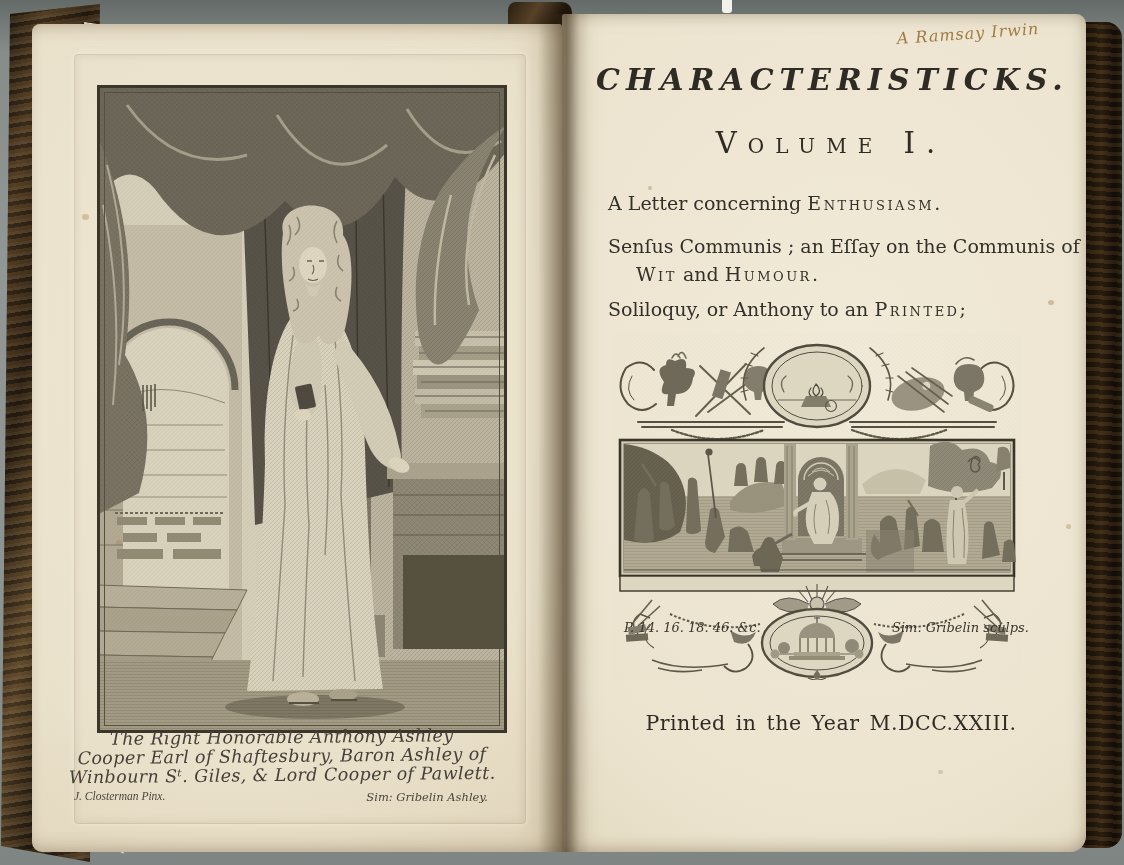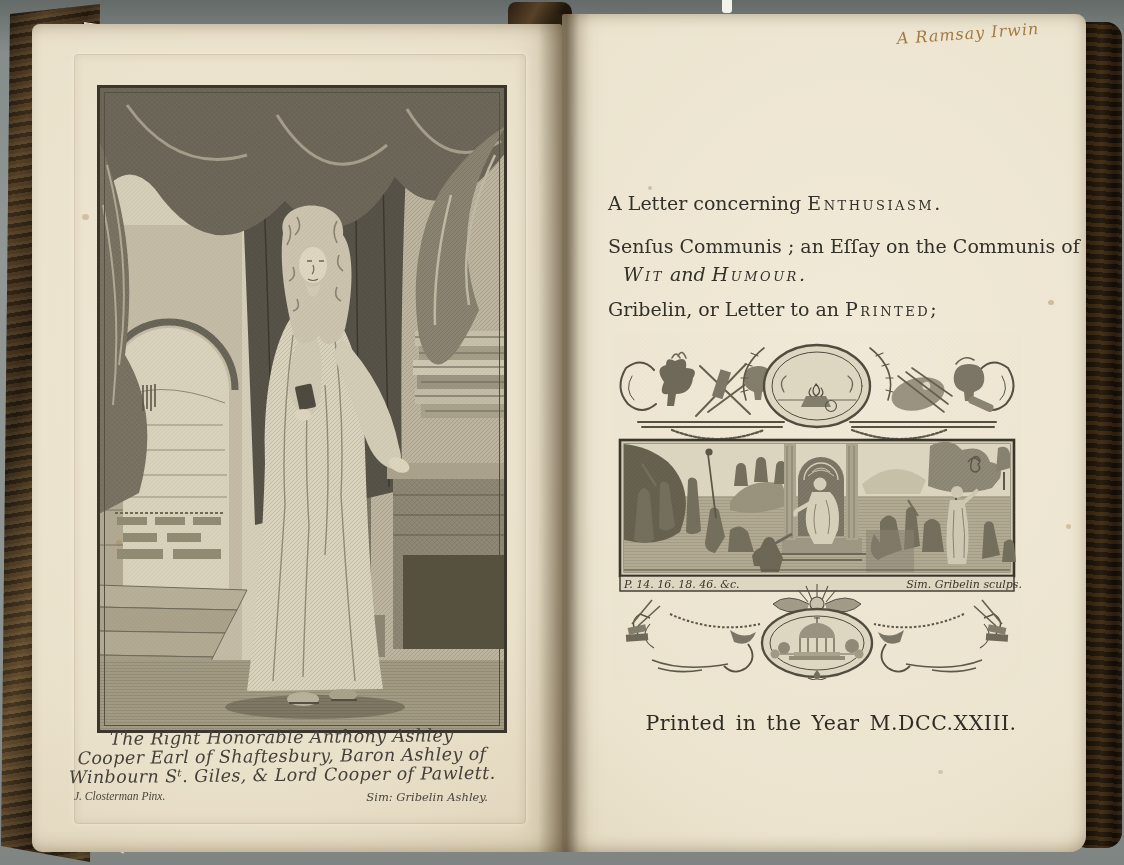--- a/index.html
+++ b/index.html
@@ -61,25 +61,25 @@
   
   .handwriting{left:296px;top:10px;width:220px;text-align:center;
     font-style:italic;font-size:16px;color:#a27a43;letter-spacing:1px;
     transform:rotate(-4deg);white-space:nowrap;}
   .rtitle{left:34px;top:48px;width:470px;text-align:center;font-style:italic;font-weight:600;
     font-size:30px;letter-spacing:6px;white-space:nowrap;color:#2e2b25;}
   .rvolume{left:34px;top:112px;width:470px;text-align:center;
     font-variant:small-caps;font-size:29px;letter-spacing:11px;color:#2e2b25;white-space:nowrap;}
   .contents{left:46px;top:178px;width:474px;font-size:19px;color:#32302a;}
   .c-line{position:absolute;left:0;white-space:nowrap;text-align:center;}
-  .c1{top:0;} .c2{top:43px;} .c2b{top:71px;left:15px;font-style:italic;} .c3{top:106px;}
+  .c1{top:0;} .c2{top:43px;} .c2b{top:71px;left:28px;} .c3{top:106px;}
   .it{}
   .sc{font-variant:small-caps;letter-spacing:2.5px;}
   .headpiece-svg{left:50px;top:320px;width:410px;height:346px;display:block;}
-  .hp-caption{position:absolute;font-style:italic;font-size:11px;color:#3a362e;white-space:nowrap;}
+  .hp-caption{position:absolute;font-style:italic;font-size:13px;color:#3a362e;white-space:nowrap;margin-top:42px;}
   .hp-refs{left:62px;top:564px;}
   .hp-sculp{left:330px;top:564px;width:130px;text-align:right;}
   .imprint{left:34px;top:697px;width:470px;text-align:center;font-size:20.5px;
     letter-spacing:.5px;word-spacing:3px;color:#2f2c26;white-space:nowrap;}
 </style>
 </head>
 <body>
 
 <div class="scene">
 
@@ -222,33 +222,35 @@
       <span class="painter">J. Closterman Pinx.</span>
       <span class="engraver">Sim: Gribelin Ashley.</span>
     </div>
   </div>
 
   <div class="abs page page-right">
     <div class="abs crease-right" style="left:0;top:0;"></div>
 
     <div class="abs handwriting">A Ramsay Irwin</div>
 
+    <div class="abs rtitle">CHARACTERISTICKS.</div>
+    <div class="abs rvolume">Volume I.</div>
 
     <div class="abs contents">
       <div class="c-line c1">
         <span>A Letter concerning </span><span class="sc">Enthusiasm.</span>
       </div>
       <div class="c-line c2">
         <span class="it">Senſus Communis</span><span> ;  an Eſſay on the Communis of</span>
       </div>
       <div class="c-line c2b">
         <span class="sc">Wit</span><span> and </span><span class="sc">Humour.</span>
       </div>
       <div class="c-line c3">
-        <span class="it">Gribelin</span><span>, or Letter to an </span><span class="sc">Printed</span><span>;</span>
+        <span class="it">Soliloquy</span><span>, or Anthony to an </span><span class="sc">Printed</span><span>;</span>
       </div>
     </div>
 
     <svg class="abs headpiece-svg" viewBox="0 0 410 346">
       <defs>
         <pattern id="hd" patternUnits="userSpaceOnUse" width="4" height="4">
           <path d="M0 4 L4 0" stroke="rgba(45,42,34,.2)" stroke-width="0.45"></path>
         </pattern>
         <pattern id="hh" patternUnits="userSpaceOnUse" width="3" height="3">
           <path d="M0 1.5 H3" stroke="rgba(45,42,34,.25)" stroke-width="0.45"></path>

